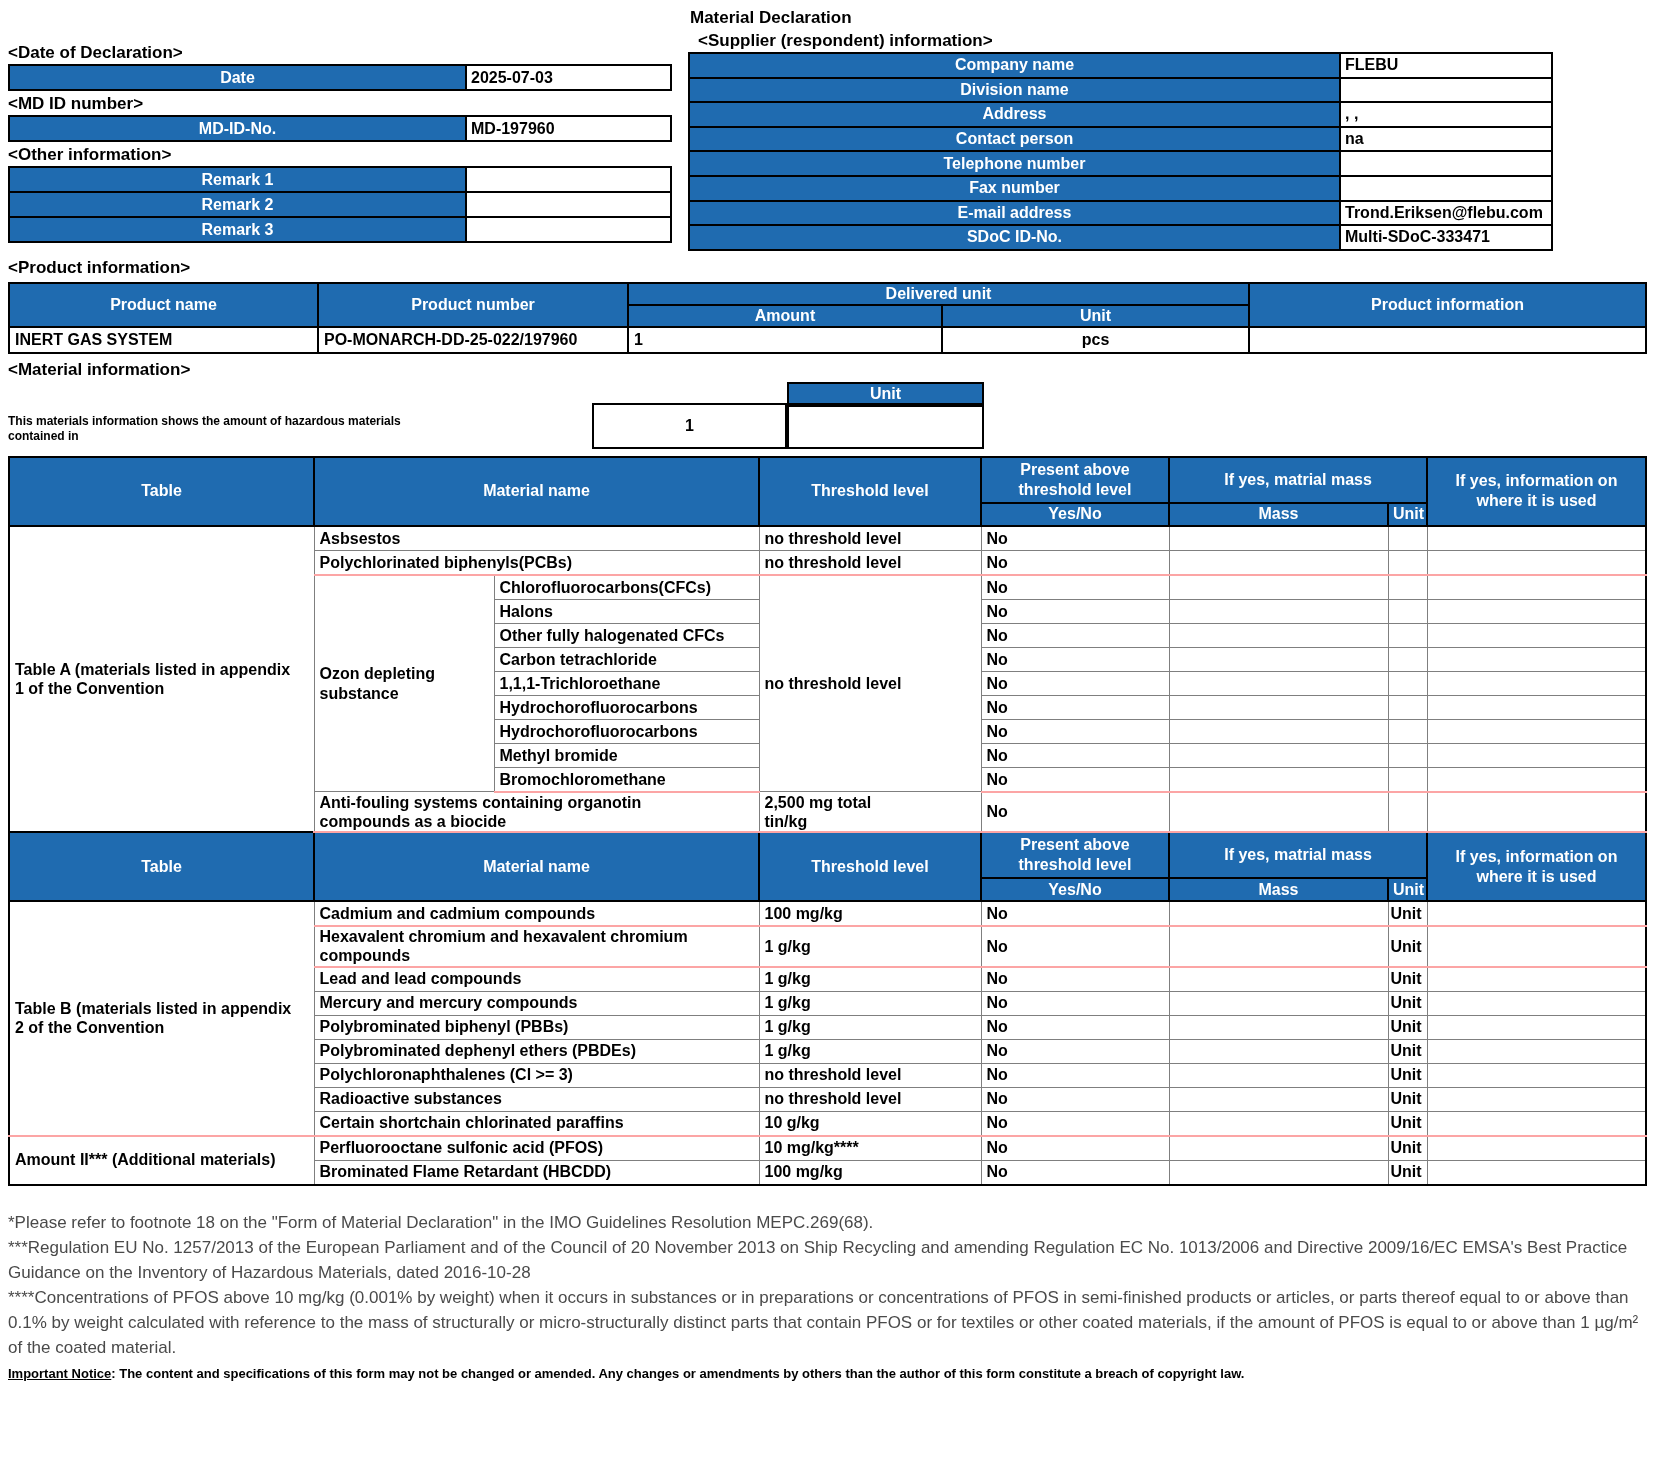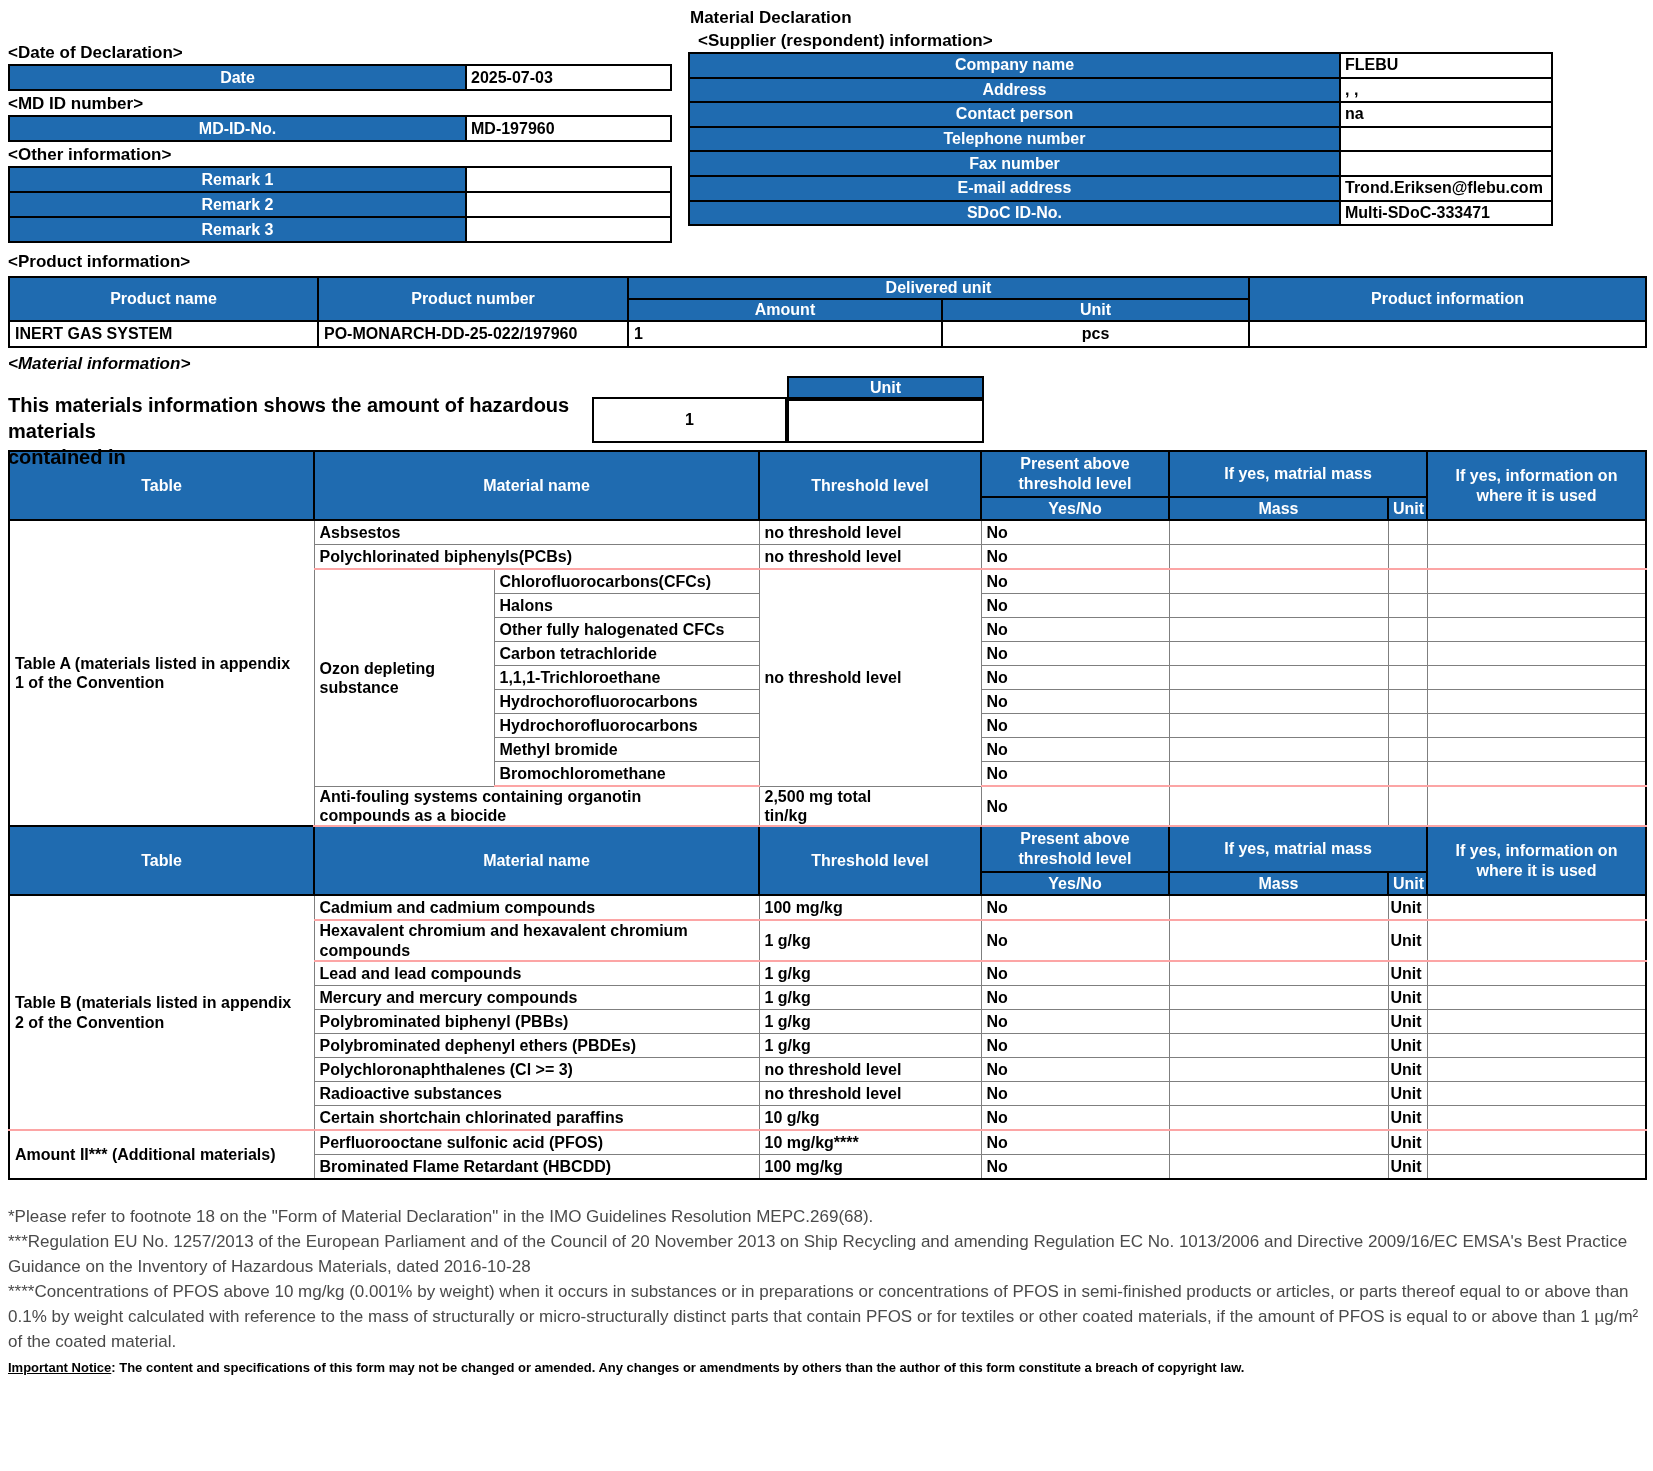--- a/index.html
+++ b/index.html
@@ -24,21 +24,21 @@
   .sup-kv td{height:22.6px;}
 
   .prod-table{width:1637px;margin-top:3px;}
   .prod-table th{background:#1F6BB0;color:#fff;border:2px solid #000;font-size:16px;font-weight:700;padding:0 4px;}
   .prod-table td{border:2px solid #000;font-size:16px;font-weight:700;padding:0 5px;height:24px;white-space:nowrap;overflow:hidden;}
   .prod-table .hr1{height:22px;}
   .prod-table .hr2{height:22px;}
   .tc{text-align:center;}
 
   .mi-wrap{position:relative;height:70px;margin-top:1px;}
-  .mi-desc{position:absolute;left:0;top:16px;width:578px;font-size:20px;font-weight:700;line-height:1.3;white-space:pre-line;}
+  .mi-desc{position:absolute;left:0;top:32px;width:578px;font-size:12px;font-weight:700;line-height:1.3;white-space:pre-line;}
   .mi-amount{position:absolute;left:584px;top:21px;width:191px;height:42px;border:2px solid #000;
     display:flex;align-items:center;justify-content:center;font-size:16px;font-weight:700;background:#fff;}
   .mi-unit-h{position:absolute;left:779px;top:0;width:193px;height:19px;border:2px solid #000;background:#1F6BB0;
     color:#fff;text-align:center;font-size:16px;font-weight:700;line-height:19px;}
   .mi-unit-v{position:absolute;left:779px;top:23px;width:193px;height:40px;border:2px solid #000;background:#fff;}
 
   .mt{width:1637px;border:2px solid #000;margin-top:4px;}
   .mt th{background:#1F6BB0;color:#fff;border:2px solid #000;font-size:16px;font-weight:700;
     padding:0 4px;white-space:pre-line;line-height:1.25;}
   .mt tr.hrow1 th{height:44px;}
@@ -118,20 +118,24 @@
       <div class="sec-label" style="margin-left:10px;">&lt;Supplier (respondent) information&gt;</div>
       <table class="kv sup-kv">
         <colgroup>
             <col style="width:651px">
             <col style="width:212px">
           </colgroup>
         <tbody>
             <tr>
           <td class="blue">Company name</td>
           <td>FLEBU</td>
+        </tr>
+        <tr>
+          <td class="blue">Division name</td>
+          <td></td>
         </tr>
         <tr>
           <td class="blue">Address</td>
           <td>, ,</td>
         </tr>
         <tr>
           <td class="blue">Contact person</td>
           <td>na</td>
         </tr>
         <tr>
@@ -178,21 +182,21 @@
     <tr>
       <td>INERT GAS SYSTEM</td>
       <td>PO-MONARCH-DD-25-022/197960</td>
       <td>1</td>
       <td class="tc">pcs</td>
       <td></td>
     </tr>
   </tbody>
     </table>
 
-  <div class="sec-label" style="margin-top:5px;font-style:italic;">&lt;Material information&gt;</div>
+  <div class="sec-label" style="margin-top:5px;">&lt;Material information&gt;</div>
   <div class="mi-wrap">
     <div class="mi-desc">This materials information shows the amount of hazardous materials
 contained in</div>
     <div class="mi-amount">1</div>
     <div class="mi-unit-h">Unit</div>
     <div class="mi-unit-v"></div>
   </div>
 
   <table class="mt">
     <colgroup>

